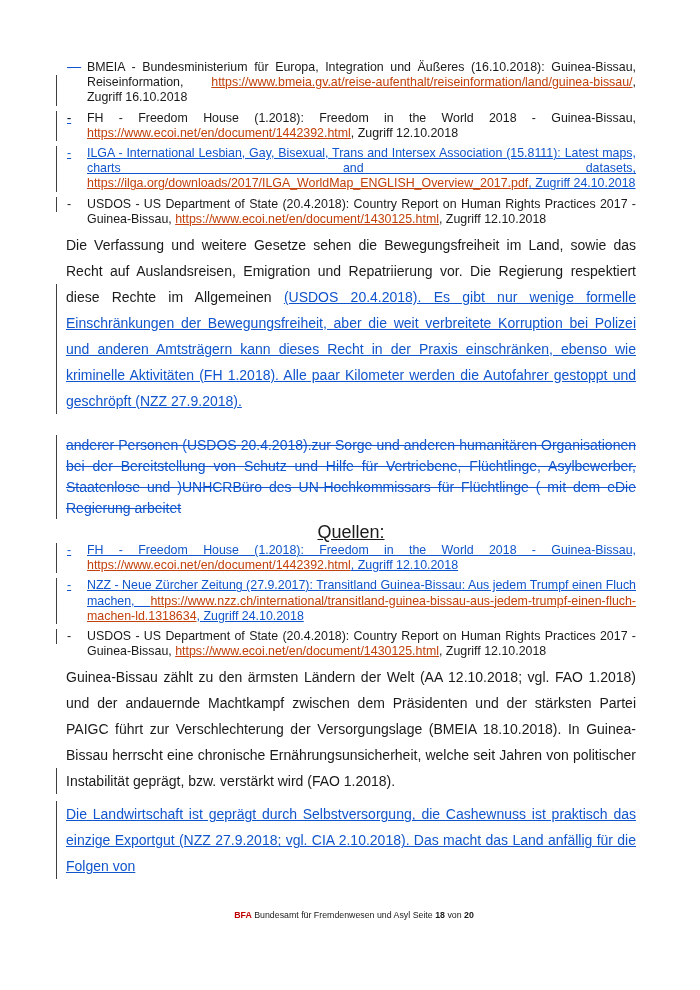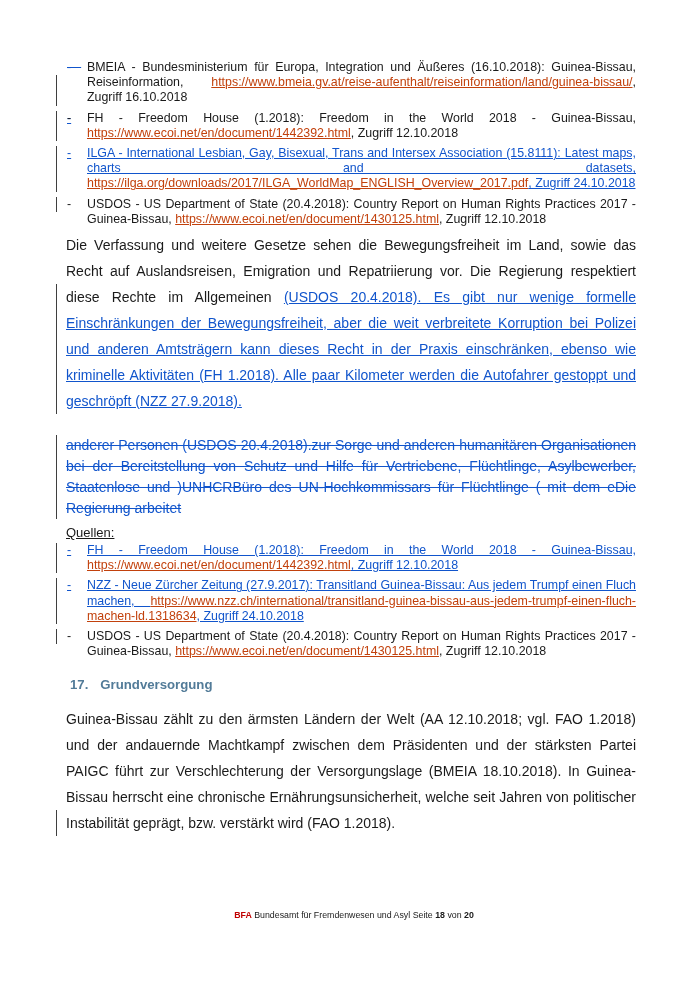--- a/index.html
+++ b/index.html
@@ -44,22 +44,23 @@
     position: relative;
     font-size: 14px;
     line-height: 26px;
     text-align: justify;
     margin: 0;
   }
   .para.struck { margin-top: 21px; line-height: 21px; }
   .para.insblock { margin-top: 7px; }
   .quellen {
     margin: 6px 0 3px 0;
-    font-size: 13px;
+    font-size: 18px;
     line-height: 15px;
+    text-align: center;
   }
   .quellen .ul { text-decoration: underline; }
   
   .bar { position: relative; }
   .bar::before {
     content: "";
     position: absolute;
     left: -10px;
     top: var(--bt, 0px);
     bottom: var(--bb, 0px);
@@ -127,27 +128,27 @@
 
       <div class="li bar">
         <span class="marker ins">-</span><span class="ins">NZZ - Neue Zürcher Zeitung (27.9.2017): Transitland Guinea-Bissau: Aus jedem Trumpf einen Fluch machen, </span><a class="link">https://www.nzz.ch/international/transitland-guinea-bissau-aus-jedem-trumpf-einen-fluch-machen-ld.1318634</a><span class="ins">, Zugriff 24.10.2018</span>
       </div>
 
       <div class="li bar" style="--bb:calc(100% - 15px)">
         <span class="marker">-</span><span>USDOS - US Department of State (20.4.2018): Country Report on Human Rights Practices 2017 - Guinea-Bissau, </span><a class="link">https://www.ecoi.net/en/document/1430125.html</a><span>, Zugriff 12.10.2018</span>
       </div>
     </div>
 
-    <h2 class="h">
-      <span class="num">17.</span><span>Grundversorgung</span>
-    </h2>
 
     <p class="para bar" style="--bt:calc(100% - 26px)">
       <span>Guinea-Bissau zählt zu den ärmsten Ländern der Welt (AA 12.10.2018; vgl. FAO 1.2018) und der andauernde Machtkampf zwischen dem Präsidenten und der stärksten Partei PAIGC führt zur Verschlechterung der Versorgungslage (BMEIA 18.10.2018). In Guinea-Bissau herrscht eine chronische Ernährungsunsicherheit, welche seit Jahren von politischer Instabilität geprägt, bzw. verstärkt wird (FAO 1.2018).</span>
     </p>
 
+    <p class="para insblock bar">
+      <span class="ins">Die Landwirtschaft ist geprägt durch Selbstversorgung, die Cashewnuss ist praktisch das einzige Exportgut (NZZ 27.9.2018; vgl. CIA 2.10.2018). Das macht das Land anfällig für die Folgen von</span>
+    </p>
 
   </div>
 
   <div class="footer">
     <span class="brand">BFA</span><span> Bundesamt für Fremdenwesen und Asyl Seite </span><b>18</b><span> von </span><b>20</b>
   </div>
 </div>
 
 </body></html>

